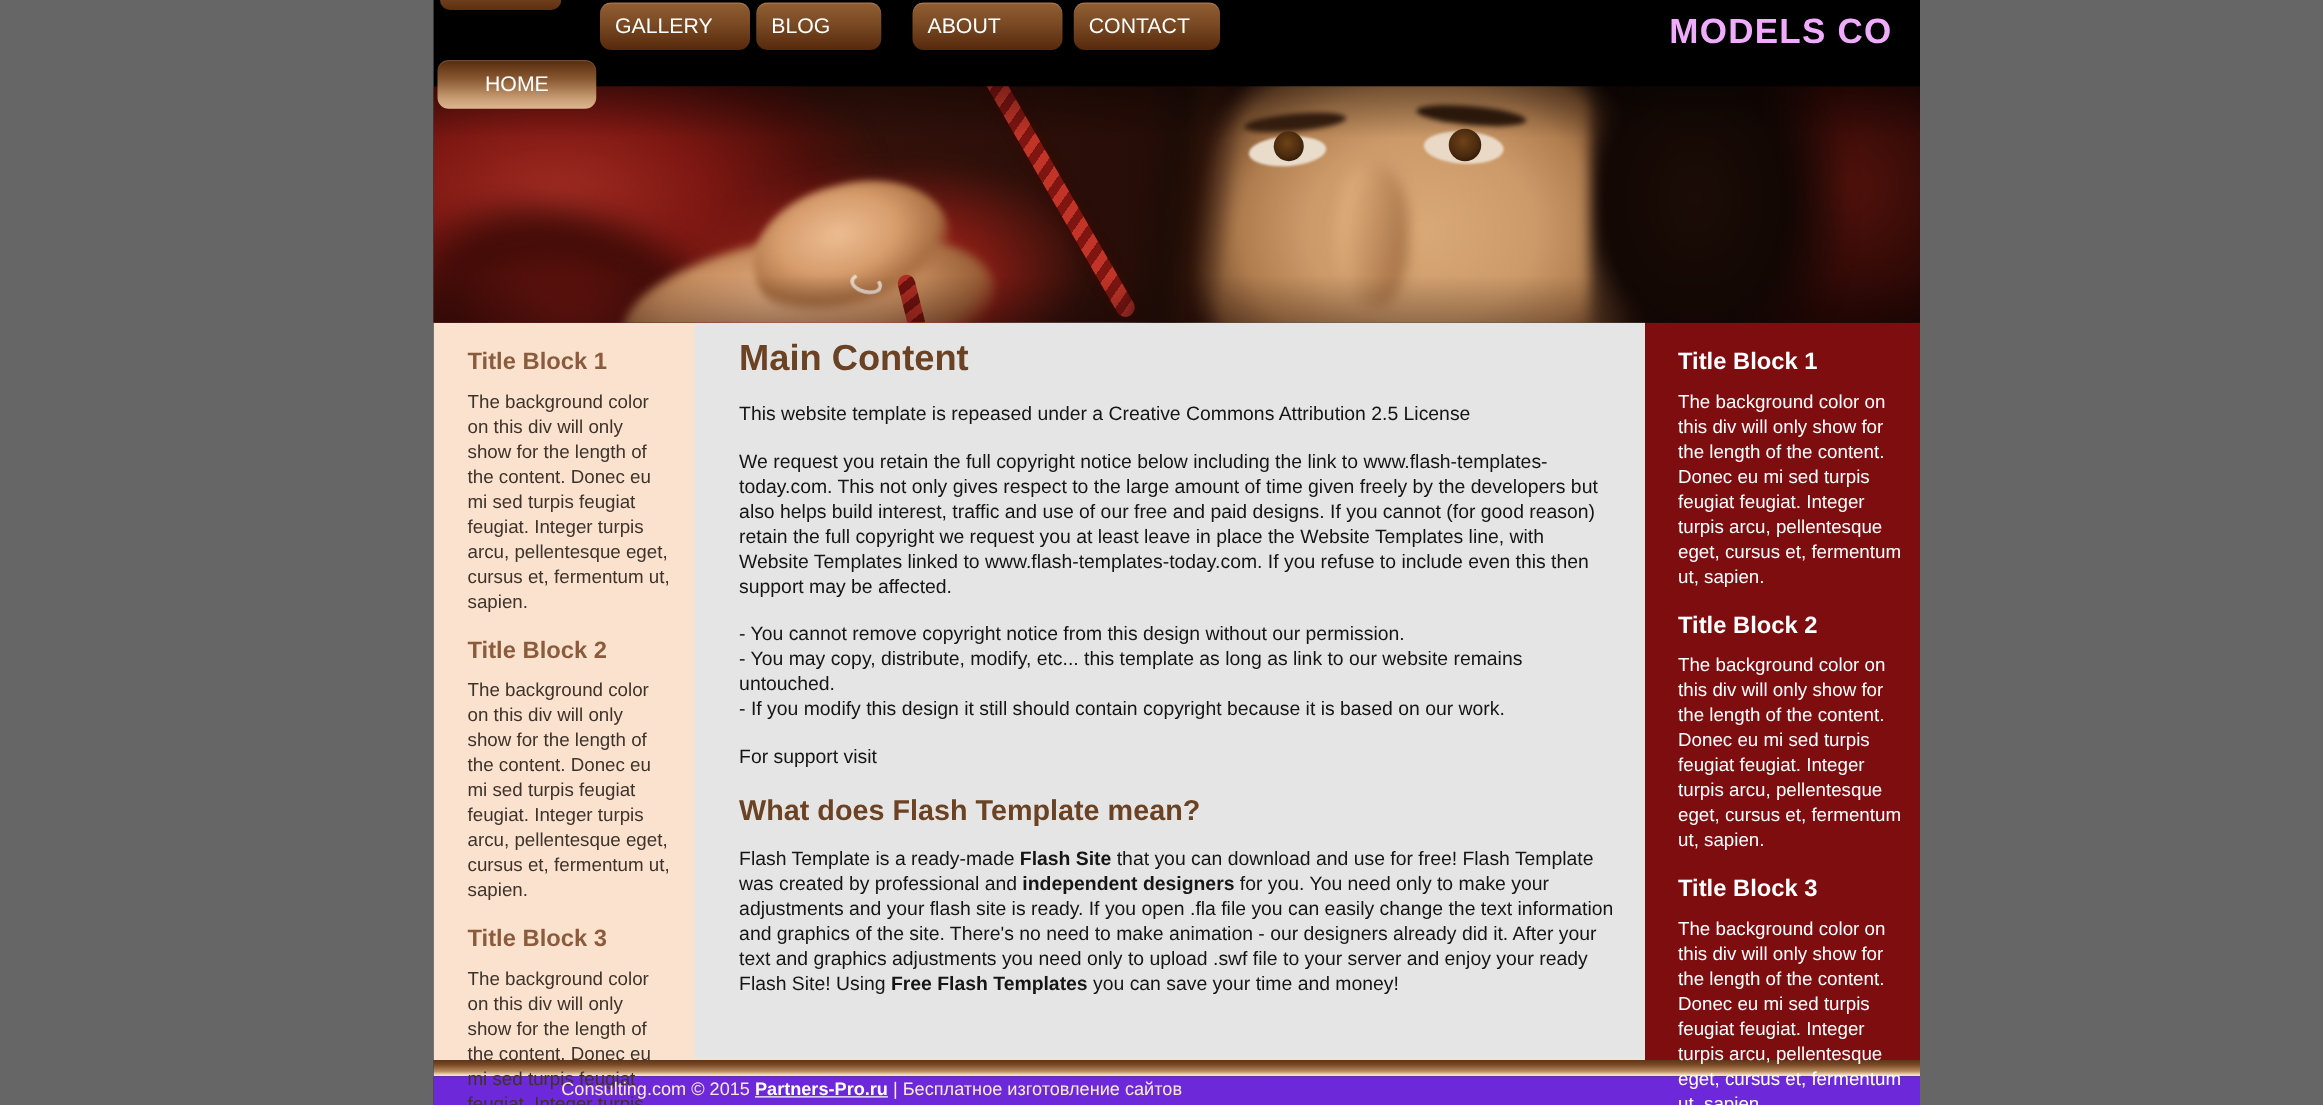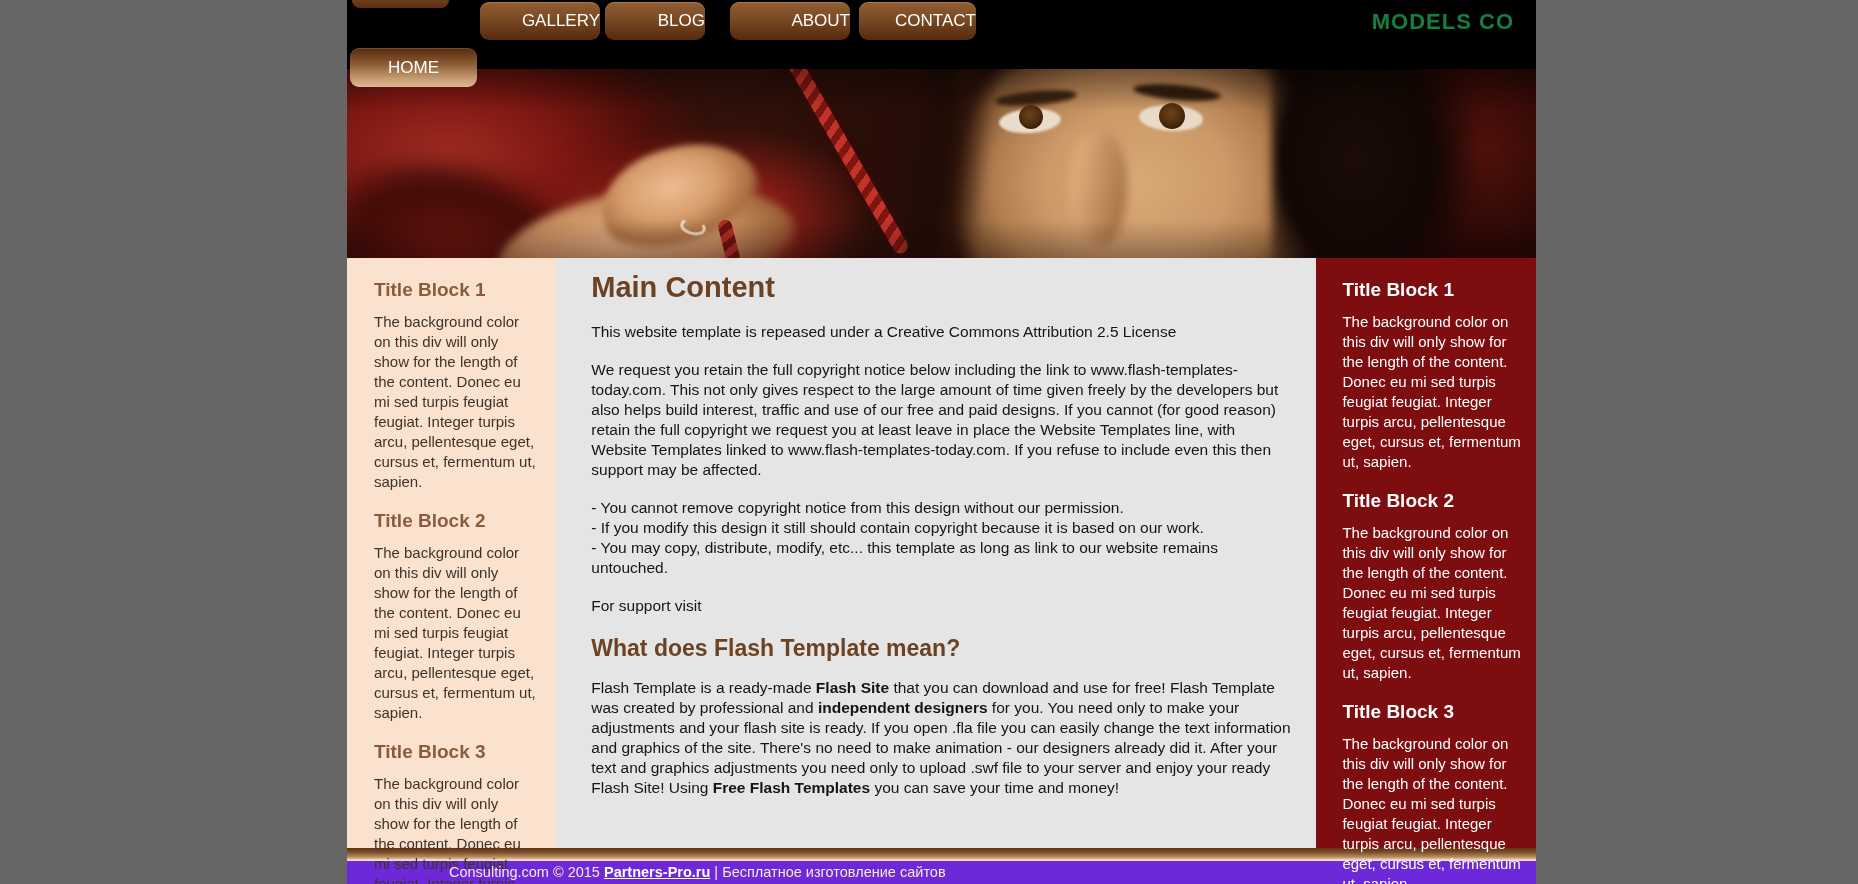--- a/index.html
+++ b/index.html
@@ -3,26 +3,26 @@
 <meta charset="utf-8">
 <style>
   * { margin:0; padding:0; box-sizing:border-box; }
   html,body { width:1858px; height:884px; overflow:hidden; }
   body { background:#666666; font-family:"Liberation Sans", sans-serif; position:relative; }
 
   .page { position:absolute; left:347px; top:0; width:1189px; height:884px; background:#000; }
 
   
   .header { position:relative; height:69px; background:#000; z-index:5; }
-  .logo { position:absolute; top:9px; right:22px; font-size:22px; font-weight:bold;
-          color:#15803d; letter-spacing:1px; }
-  .tab { position:absolute; top:2px; height:38px; line-height:38px; text-align:right;
+  .logo { position:absolute; top:9px; right:22px; font-size:28px; font-weight:bold;
+          color:#f0abfc; letter-spacing:1px; }
+  .tab { position:absolute; top:2px; height:38px; line-height:38px; text-align:left;
          color:#fff; font-size:17px; border-radius:9px; cursor:pointer;
          background:linear-gradient(180deg,#925e33 0%,#7a4a24 45%,#56290c 100%);
-         box-shadow:inset 0 1px 0 rgba(255,255,255,.18); }
+         box-shadow:inset 0 1px 0 rgba(255,255,255,.18);padding-left:12px; }
   .tab-gallery { left:133px; width:120px; }
   .tab-blog    { left:258px; width:100px; }
   .tab-about   { left:383px; width:120px; }
   .tab-contact { left:512px; width:117px; }
   .tab-home { position:absolute; left:3px; top:29px; width:127px; height:39px;
               line-height:39px; text-align:center; color:#fff; font-size:17px;
               border-radius:9px; cursor:pointer;
               background:linear-gradient(180deg,#55290c 0%,#8a5a33 40%,#c79b72 78%,#ddb692 100%);
               box-shadow:inset 0 1px 0 rgba(255,255,255,.15);margin-top:19px; }
   .tab-partial { position:absolute; left:5px; top:-13px; width:97px; height:21px;
@@ -146,22 +146,22 @@
         <h3>Title Block 3</h3>
         <p>The background color on this div will only show for the length of the content. Donec eu mi sed turpis feugiat feugiat. Integer turpis arcu, pellentesque eget, cursus et, fermentum ut, sapien.</p>
       </div>
     </div>
 
     <div class="main-col">
       <h1>Main Content</h1>
       <p>This website template is repeased under a Creative Commons Attribution 2.5 License</p>
       <p>We request you retain the full copyright notice below including the link to www.flash-templates-today.com. This not only gives respect to the large amount of time given freely by the developers but also helps build interest, traffic and use of our free and paid designs. If you cannot (for good reason) retain the full copyright we request you at least leave in place the Website Templates line, with Website Templates linked to www.flash-templates-today.com. If you refuse to include even this then support may be affected.</p>
         <div class="cond">- You cannot remove copyright notice from this design without our permission.</div>
+        <div class="cond">- You may copy, distribute, modify, etc... this template as long as link to our website remains untouched.</div>
         <div class="cond">- If you modify this design it still should contain copyright because it is based on our work.</div>
-        <div class="cond">- You may copy, distribute, modify, etc... this template as long as link to our website remains untouched.</div>
       <p></p>
       <p>For support visit</p>
       <h2>What does Flash Template mean?</h2>
       <p>
         <span>Flash Template is a ready-made </span><b>Flash Site</b><span> that you can download and use for free! Flash Template was created by professional and </span><b>independent designers</b><span> for you. You need only to make your adjustments and your flash site is ready. If you open .fla file you can easily change the text information and graphics of the site. There's no need to make animation - our designers already did it. After your text and graphics adjustments you need only to upload .swf file to your server and enjoy your ready Flash Site! Using </span><b>Free Flash Templates</b><span> you can save your time and money!</span>
       </p>
     </div>
 
     <div class="sidebar-right">
       <div>

